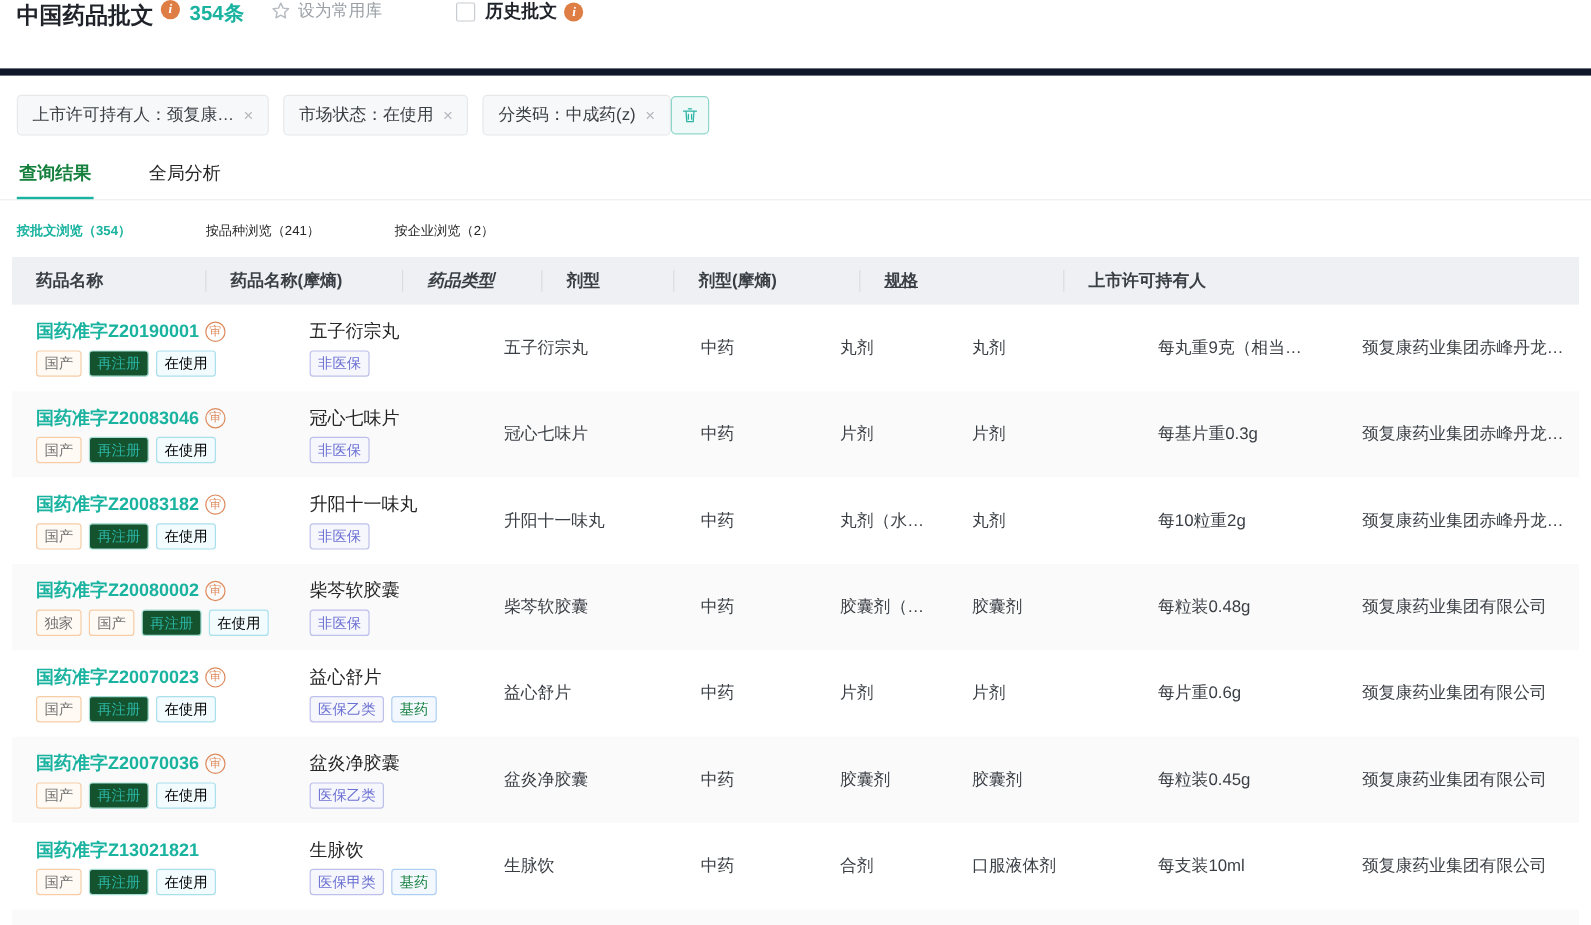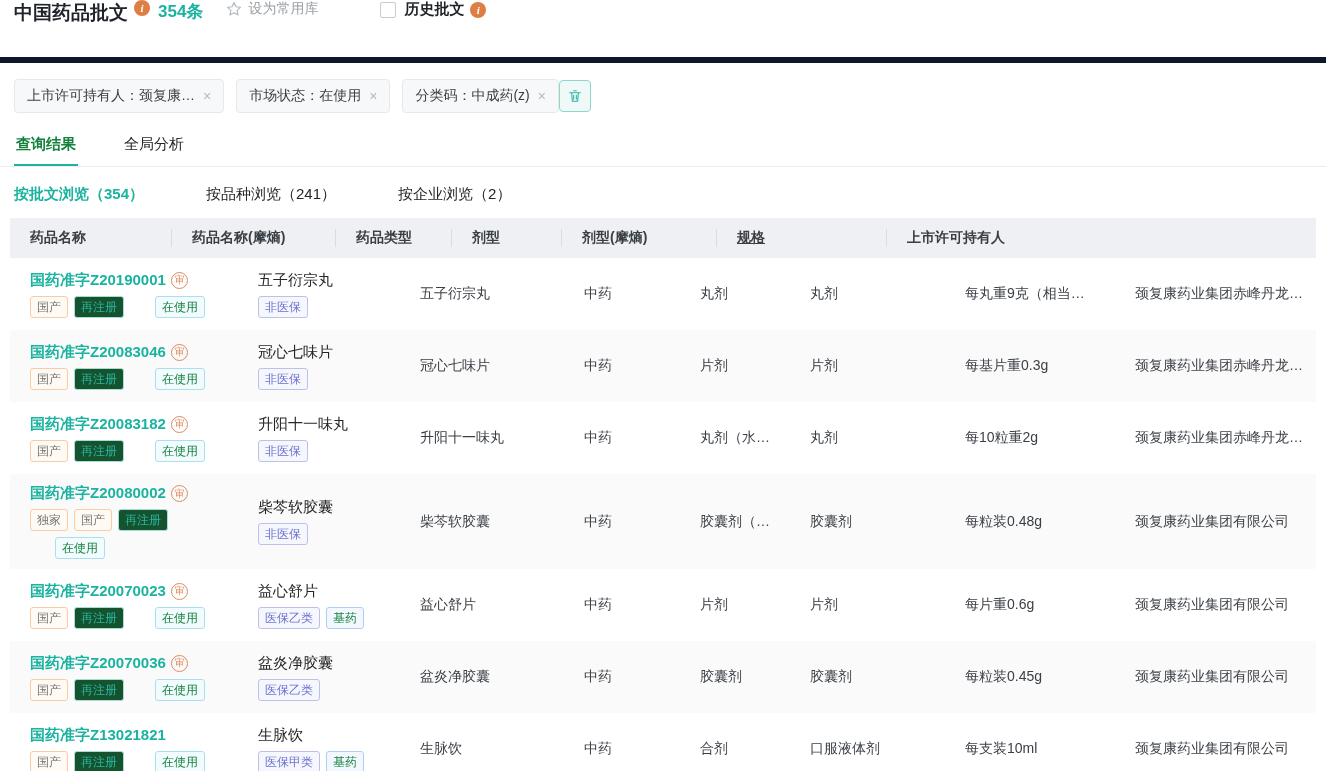--- a/index.html
+++ b/index.html
@@ -30,21 +30,21 @@
     border-radius:4px; display:flex; align-items:center; justify-content:center; cursor:pointer; }
   .trash-btn svg { width:16px; height:16px; stroke:#2bb3a3; fill:none; stroke-width:1.6; }
 
   
   .tabs { display:flex; gap:44px; padding:0 14px; border-bottom:1px solid #ebedef; }
   .tab { font-size:15px; padding:8px 2px 10px; cursor:pointer; color:#262626; }
   .tab.active { color:#15803d; font-weight:bold; border-bottom:2px solid #1ab3a0; }
 
   
   .subtabs { display:flex; gap:62px; padding:18px 14px 14px; }
-  .subtab { font-size:15px; color:#262626; cursor:pointer; }
+  .subtab { font-size:11px; color:#262626; cursor:pointer; }
   .subtab.active { color:#1ab3a0; font-weight:bold; }
 
   
   .table { margin:0 10px; display:flex; flex-direction:column; height:568px; overflow:hidden; }
   .t-head { display:flex; background:#eef0f3; height:40px; align-items:center; flex:none; }
   .h-cell { position:relative; font-size:14px; font-weight:bold; color:#1f2329; padding-left:20px; }
   .h-cell:not(:last-child)::after { content:""; position:absolute; right:0; top:50%;
     transform:translateY(-50%); width:1px; height:18px; background:#d9dce0; }
   .t-row { display:flex; align-items:center; min-height:72px; background:#fff; padding:10px 0; }
   .t-row.stripe { background:#fafafa; }
@@ -55,21 +55,21 @@
   .cell-stack { display:flex; flex-direction:column; gap:6px; justify-content:center; }
   .approval-line { display:flex; align-items:center; gap:5px; }
   .approval-no { color:#1ab3a0; font-size:15px; font-weight:bold; cursor:pointer; }
   .audit-icon { display:inline-flex; align-items:center; justify-content:center;
     width:17px; height:17px; border:1px solid #dd8a5d; border-radius:50%;
     color:#dd8a5d; font-size:10px; flex:none; }
   .badges { display:flex; flex-wrap:wrap; gap:6px; }
   .badge { font-size:12px; line-height:1; padding:4px 6px; border-radius:3px; border:1px solid; white-space:nowrap; }
   .badge-orange { color:#737373; border-color:#f6cda6; background:#fffaf4; }
   .badge-teal   { color:#2bb3a3; border-color:#a6ddd5; background:#14532d; }
-  .badge-cyan   { color:#15803d; border-color:#aadfec; background:#f2fbfd;margin-left:25px; }
+  .badge-cyan   { color:#000000; border-color:#aadfec; background:#f2fbfd; }
   .badge-purple { color:#6b70d2; border-color:#bdc0ea; background:#f6f6fd; }
   .badge-blue   { color:#15803d; border-color:#aecff2; background:#f3f8fe; }
   .drug-name { font-size:15px; color:#262626; }
   .bottom-stripe { flex:1; background:#fafafa; }
 </style>
 </head>
 <body>
 
 <div class="top-bar">
   <span class="page-title">中国药品批文</span>
@@ -121,21 +121,21 @@
 
 <span class="subtab active">按批文浏览（354）</span>
     <span class="subtab">按品种浏览（241）</span>
     <span class="subtab">按企业浏览（2）</span>
   </div>
 
 <div class="table">
   <div class="t-head" id="t-head">
       <div class="h-cell cell col1" style="padding-left: 20px;">药品名称</div>
       <div class="h-cell cell col2" style="padding-left: 20px;">药品名称(摩熵)</div>
-      <div class="h-cell cell col3" style="padding-left: 20px;">药品类型</div>
+      <div class="h-cell cell col3" style="padding-left: 20px; font-style: italic;">药品类型</div>
       <div class="h-cell cell col4" style="padding-left: 20px;">剂型</div>
       <div class="h-cell cell col5" style="padding-left: 20px;">剂型(摩熵)</div>
       <div class="h-cell cell col6" style="padding-left: 20px; text-decoration: underline;">规格</div>
       <div class="h-cell cell col7" style="padding-left: 20px;">上市许可持有人</div>
     </div>
   <div id="t-body">
       <div class="t-row">
     <div class="cell col0 cell-stack">
       <span class="approval-line">
         <span class="approval-no">国药准字Z20190001</span>

